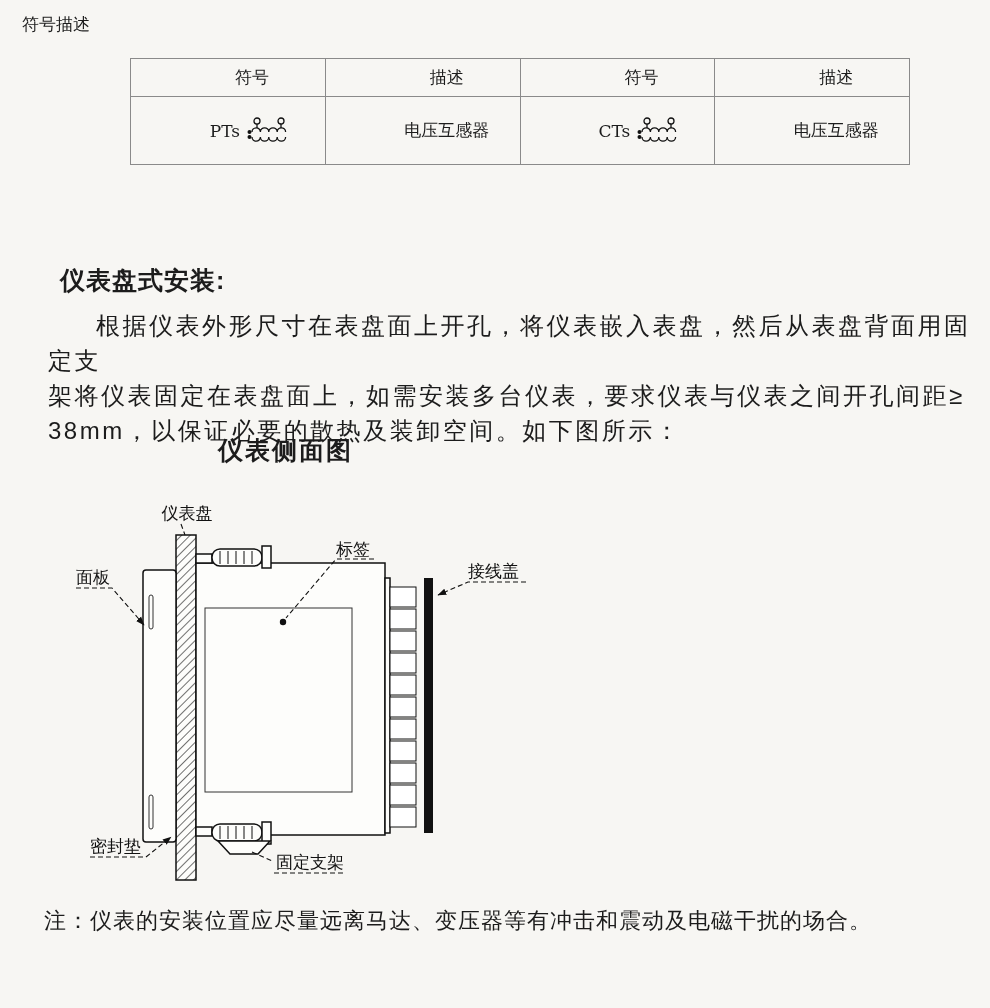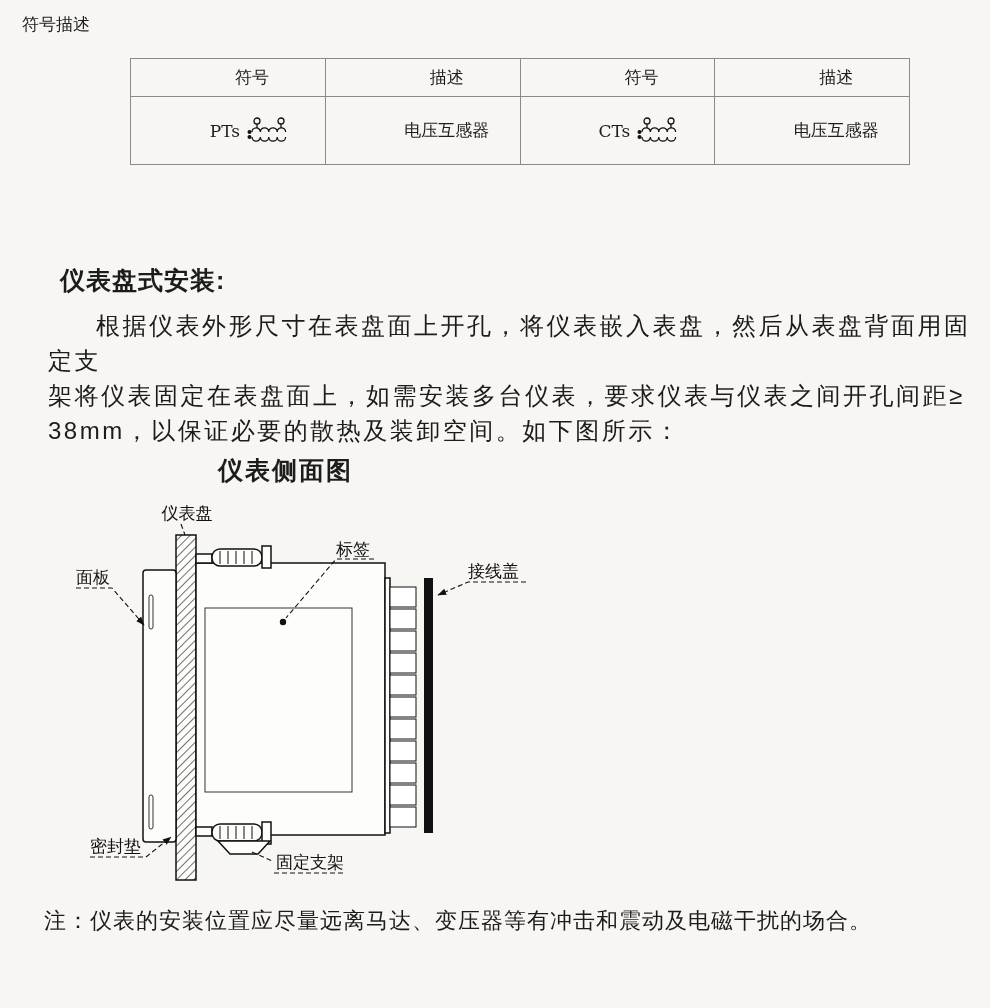--- a/index.html
+++ b/index.html
@@ -36,21 +36,21 @@
   .install-heading {
     position:absolute; left:60px; top:264px;
     font-size:25px; font-weight:bold; letter-spacing:1px;
   }
   .install-para {
     position:absolute; left:48px; top:308px; width:935px;
     font-size:24px; line-height:35px; letter-spacing:2.5px;
     text-indent:2em; white-space:pre-wrap;
   }
   .diagram-title {
-    position:absolute; left:218px; top:454px;
+    position:absolute; left:218px; top:434px;
     font-family:"DejaVu Serif", serif;
     font-size:25px; font-weight:bold; letter-spacing:2px;
   }
   svg.diagram { position:absolute; left:60px; top:495px; }
   .diagram text {
     font-family:"Liberation Sans", sans-serif;
     font-size:17px; fill:#111;
   }
   .note {
     position:absolute; left:44px; top:906px; width:910px;

